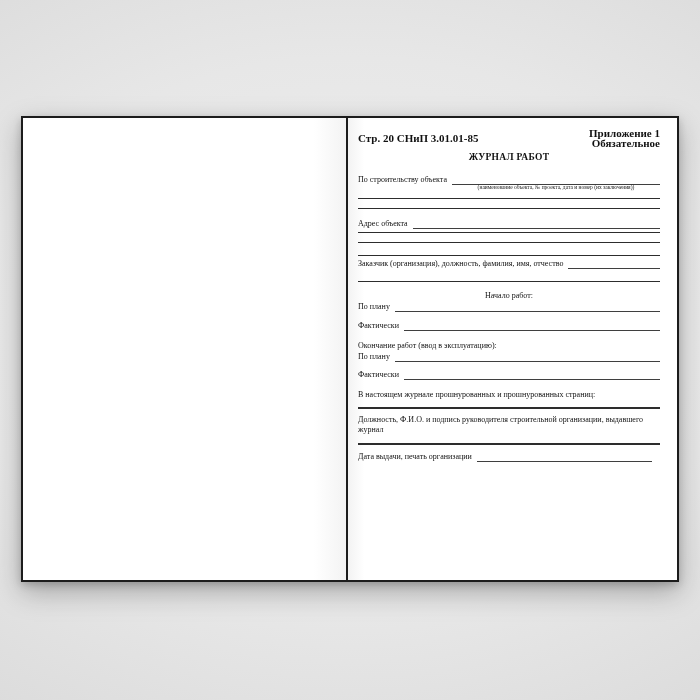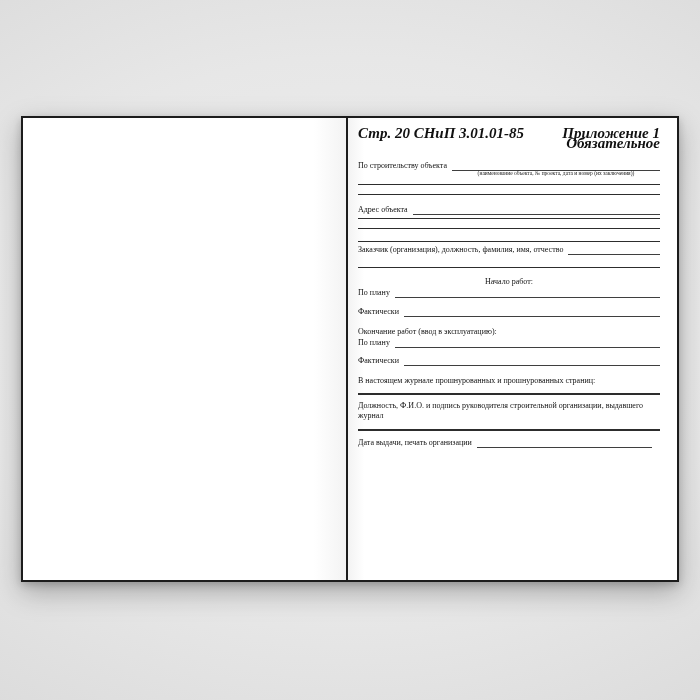--- a/index.html
+++ b/index.html
@@ -30,21 +30,21 @@
     background: linear-gradient(90deg, #ffffff 90%, #f3f3f3 100%);
   }
   .page.right {
     flex: 1;
     background: linear-gradient(90deg, #f3f3f3 0%, #ffffff 5%);
     padding: 11px 17px 0 10px;
     color: #111111;
     font-size: 8px;
     line-height: 10px;
   }
-  .hdr { display: flex; justify-content: space-between; align-items: flex-start; font-weight: bold; font-size: 15px; line-height: 9.5px; font-style: italic; }
+  .hdr { display: flex; justify-content: space-between; align-items: center; font-weight: bold; font-size: 11px; line-height: 9.5px; }
   .hdr-right { text-align: right; }
   .title { text-align: center; font-weight: bold; font-size: 9.5px; letter-spacing: 0.3px; margin-top: 4px; }
 
   .frow { display: flex; align-items: flex-start; }
   .lbl { white-space: nowrap; }
   .fline {
     flex: 1;
     height: 9px;
     margin-left: 5px;
     border-bottom: 1px solid #3f3f3f;
@@ -83,20 +83,21 @@
     <div class="page right">
 
       <div class="hdr">
         <div class="hdr-left">Стр. 20 СНиП 3.01.01-85</div>
         <div class="hdr-right">
           <div>Приложение 1</div>
           <div>Обязательное</div>
         </div>
       </div>
 
+      <div class="title">ЖУРНАЛ РАБОТ</div>
 
       <div class="frow mt13">
         <span class="lbl">По строительству объекта</span>
         <span class="fline">
           <span class="caption">(наименование объекта, № проекта, дата и номер (их заключения))</span>
         </span>
       </div>
 
 
       <div class="rule mt13"></div>

